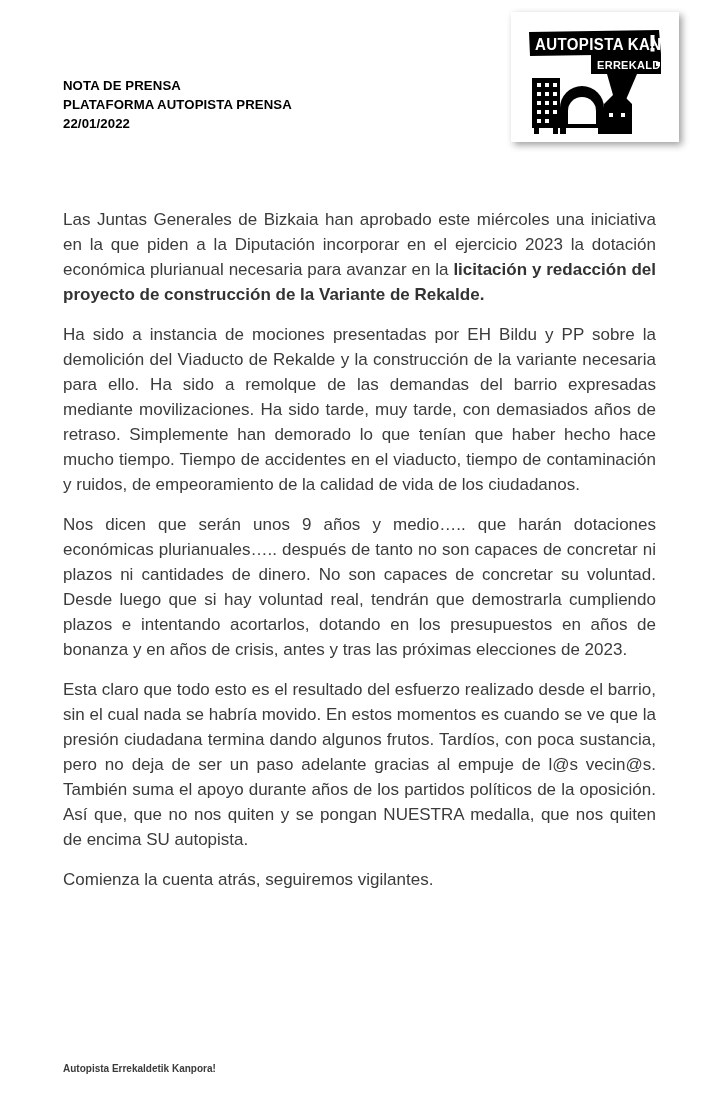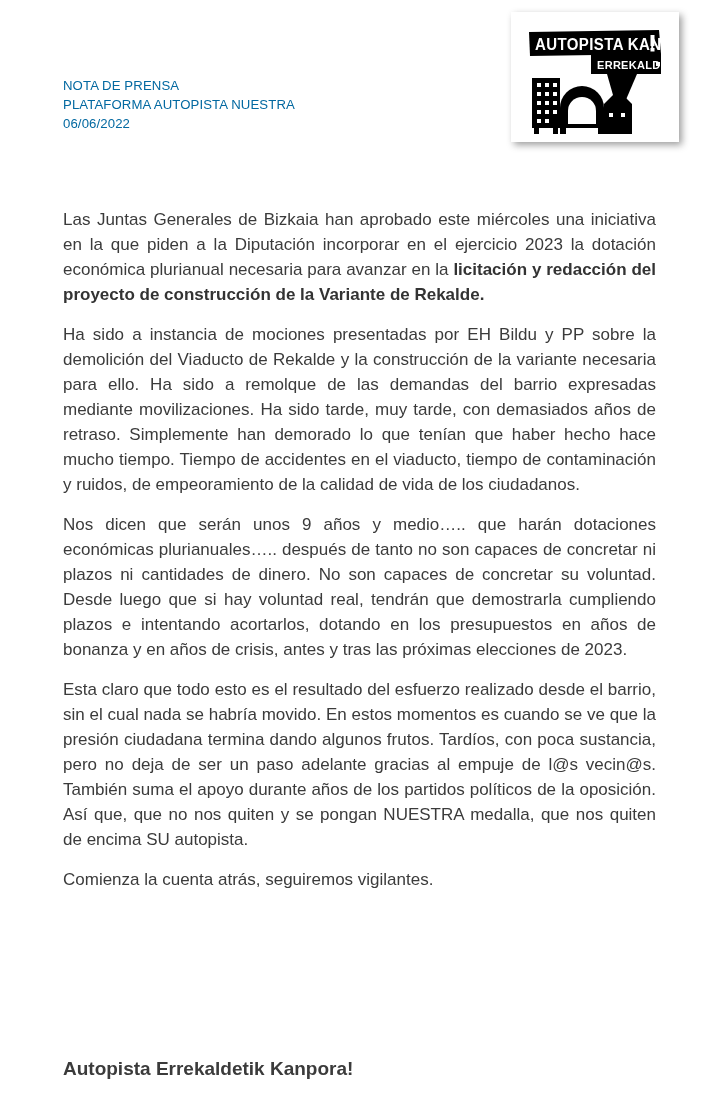--- a/index.html
+++ b/index.html
@@ -34,24 +34,24 @@
     width: 168px;
     height: 130px;
   }
 
   
   .press-header {
     position: absolute;
     left: 63px;
     top: 76px;
     font-size: 13.2px;
-    font-weight: normal;
+    font-weight: bold;
     line-height: 19px;
     letter-spacing: 0.1px;
-    color: #0369a1;
+    color: #000000;
     white-space: nowrap;
   }
   .press-header div { margin: 0; padding: 0; }
 
   
   .body-copy {
     position: absolute;
     left: 63px;
     top: 207px;
     width: 593px;
@@ -65,21 +65,21 @@
     color: #3b3b3b;
     hyphens: none;
   }
   .para:last-child { margin-bottom: 12px; }
   .para b, .para strong { font-weight: bold; color: #333333; }
 
   .signoff {
     position: absolute;
     left: 63px;
     top: 1058px;
-    font-size: 19px;
+    font-size: 10px;
     line-height: 22px;
     font-weight: bold;
     color: #3b3b3b;
     white-space: nowrap;
   }
 </style>
 </head>
 <body>
 
 <div class="logo-card">
@@ -133,22 +133,22 @@
       <polygon points="93,116 93,92 107,78 121,92 121,116" fill="#000000"></polygon>
       <rect x="98" y="101" width="4" height="4" fill="#ffffff"></rect>
       <rect x="110" y="101" width="4" height="4" fill="#ffffff"></rect>
       <rect x="93" y="116" width="28" height="6" fill="#000000"></rect>
     </g>
   </svg>
 </div>
 
 <div class="press-header">
   <div>NOTA DE PRENSA</div>
-  <div>PLATAFORMA AUTOPISTA NUESTRA</div>
-  <div>06/06/2022</div>
+  <div>PLATAFORMA AUTOPISTA PRENSA</div>
+  <div>22/01/2022</div>
 </div>
 
 <div class="body-copy">
 
   <p class="para"><span>Las Juntas Generales de Bizkaia han aprobado este miércoles una iniciativa en la que piden a la Diputación incorporar en el ejercicio 2023 la dotación económica plurianual necesaria para avanzar en la </span><b>licitación y redacción del proyecto de construcción de la Variante de Rekalde.</b></p>
 
   <p class="para">Ha sido a instancia de mociones presentadas por EH Bildu y PP sobre la demolición del Viaducto de Rekalde y la construcción de la variante necesaria para ello. Ha sido a remolque de las demandas del barrio expresadas mediante movilizaciones. Ha sido tarde, muy tarde, con demasiados años de retraso. Simplemente han demorado lo que tenían que haber hecho hace mucho tiempo. Tiempo de accidentes en el viaducto, tiempo de contaminación y ruidos, de empeoramiento de la calidad de vida de los ciudadanos.</p>
 
 
   <p class="para">Nos dicen que serán unos 9 años y medio….. que harán dotaciones económicas plurianuales….. después de tanto no son capaces de concretar ni plazos ni cantidades de dinero. No son capaces de concretar su voluntad. Desde luego que si hay voluntad real, tendrán que demostrarla cumpliendo plazos e intentando acortarlos, dotando en los presupuestos en años de bonanza y en años de crisis, antes y tras las próximas elecciones de 2023.</p>

